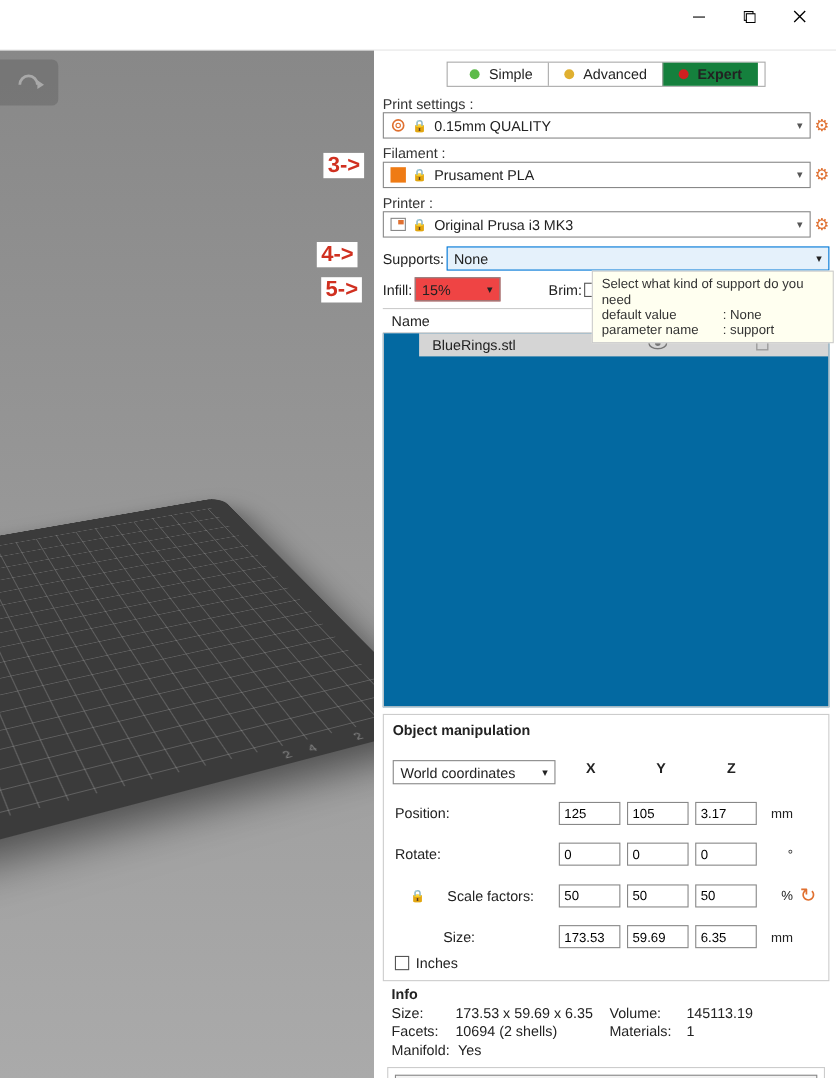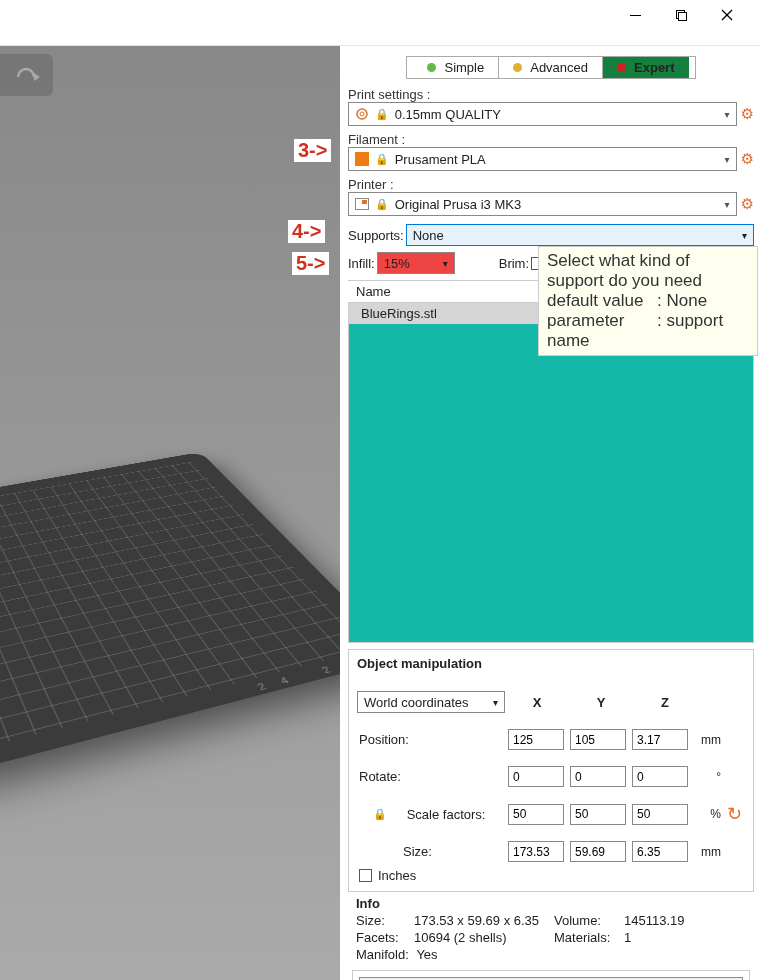--- a/index.html
+++ b/index.html
@@ -50,36 +50,36 @@
     
     .opt-row { display:flex; align-items:center; gap:2px; margin-top:6px; }
     .opt-row label { font-size:13px; }
     .select { height:22px; border:1px solid #0078d7; background:#e5f1fb; flex:1; padding:0 6px; display:flex; align-items:center; cursor:pointer; }
     .select .chev { margin-left:auto; font-size:10px; }
     .select.plain { border:1px solid #888; background:#ef4444; }
     .inf-sel { width: 78px; flex:none; }
     .chk { width:13px; height:13px; border:1px solid #555; }
 
     
-    .tooltip { position:absolute; right:2px; top:246px; width:220px; background:#fffff0; border:1px solid #ccc; padding:4px 8px; font-size:17px; color:#333; z-index:60; }
+    .tooltip { position:absolute; right:2px; top:246px; width:220px; background:#fffff0; border:1px solid #ccc; padding:4px 8px; font-size:12px; color:#333; z-index:60; }
     .tooltip .tt-row { display:flex; }
     .tooltip .k { width: 110px; }
 
     
     .obj-header { border-top:1px solid #ccc; border-bottom:1px solid #ccc; padding:3px 8px; font-size:13px; margin-top:6px; }
-    .obj-list { flex:1; min-height:340px; background:#14b8a6; border:1px solid #ccc; border-top:none; }
+    .obj-list { flex:1; min-height:340px; background:#0369a1; border:1px solid #ccc; border-top:none;padding-left:32px; }
     .obj-row { background:#d5d5d5; display:flex; align-items:center; padding:2px 12px; font-size:13px; }
     .obj-row .eye { margin-left:auto; margin-right: 80px; color:#666; }
     .obj-row .edit { color:#e07030; margin-right: 40px; position: relative; }
     .obj-row .edit::after { content:""; position:absolute; right:-3px; top:-3px; width:5px; height:5px; border-radius:50%; background:#e07030; }
 
     
     .section { border:1px solid #ccc; margin-top:6px; padding:6px 8px 8px 8px; }
     .section-title { font-weight:bold; font-size:13px; margin-bottom:4px; }
-    .head-row { display:flex; align-items:center; gap:0;margin-top:20px; }
+    .head-row { display:flex; gap:0;margin-top:20px; }
     .coord-dd { width: 148px; height:22px; border:1px solid #888; display:flex; align-items:center; padding:0 6px; cursor:pointer; }
     .coord-dd .chev { margin-left:auto; font-size:10px; }
     .axis-h { flex:1; text-align:center; font-weight:bold; }
     .grid-row { display:flex; align-items:center; margin-top:16px; gap:0; }
     .grid-row .lbl { width:148px; font-size:13px; padding-left:2px; display:flex; align-items:center; gap:6px; }
     .grid-row .lbl.indent { padding-left: 46px; }
     .num-in { width:56px; height:21px; border:1px solid #888; font-size:12px; padding:0 4px; margin: 0 3px; }
     .unit { width: 30px; font-size:12px; text-align: right; padding-left: 6px; }
     .reset { color:#e07030; font-size:18px; margin-left:6px; cursor:pointer; }
     .inches-row { display:flex; align-items:center; gap:6px; margin-top:6px; padding-left:2px; }

